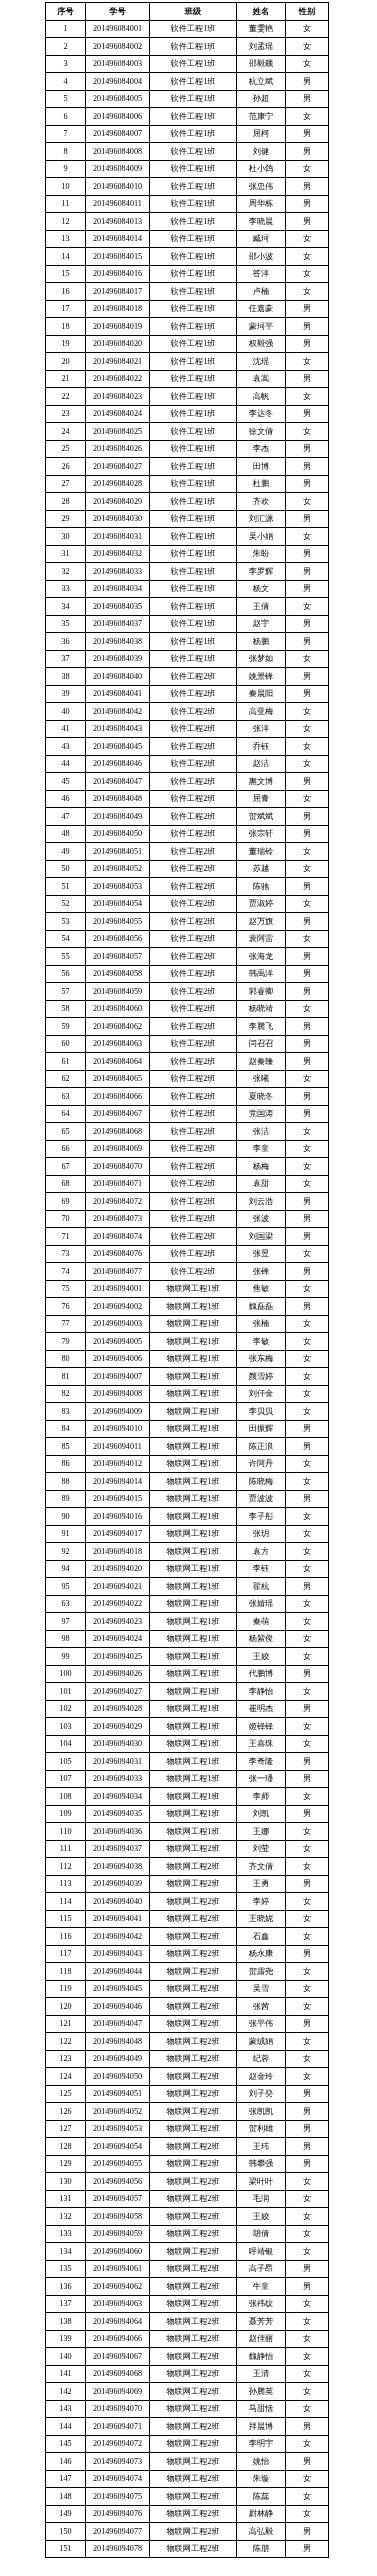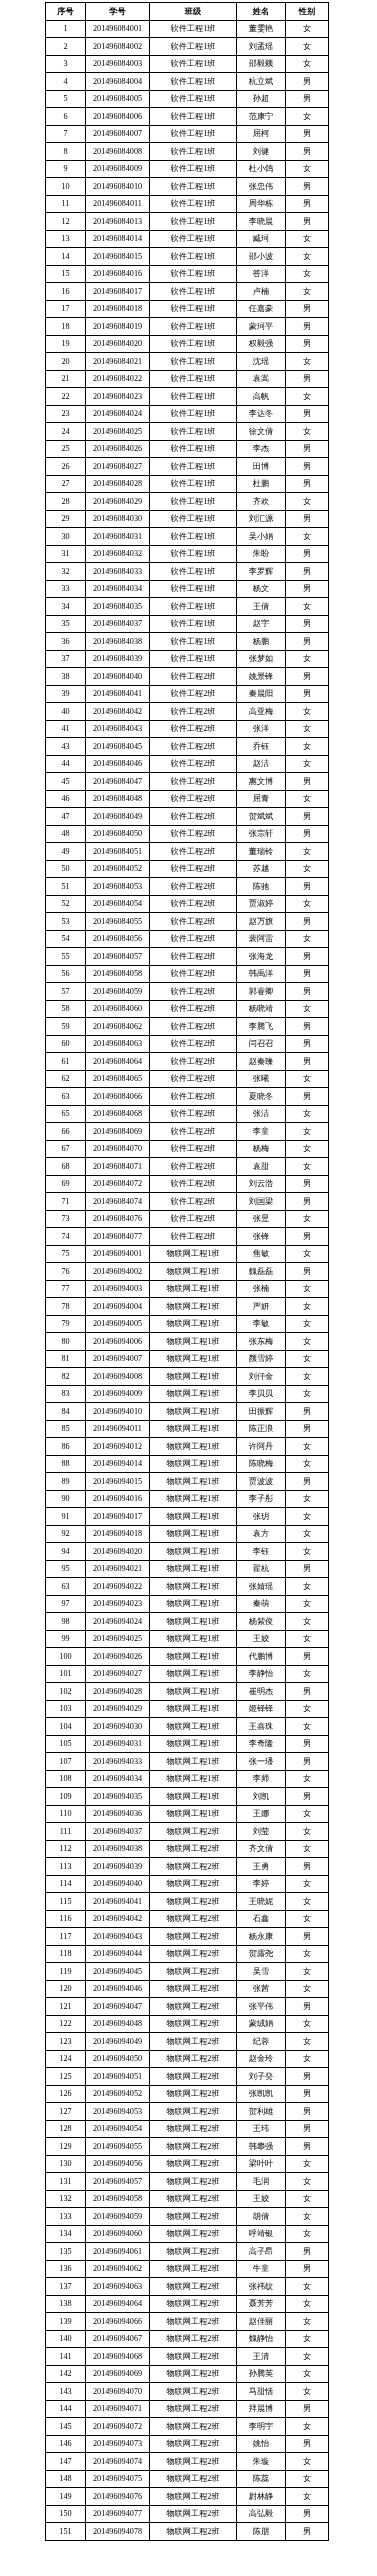--- a/index.html
+++ b/index.html
@@ -468,20 +468,27 @@
         <td>女</td>
       </tr>
       <tr>
         <td>63</td>
         <td>201496084066</td>
         <td>软件工程2班</td>
         <td>夏晓冬</td>
         <td>男</td>
       </tr>
       <tr>
+        <td>64</td>
+        <td>201496084067</td>
+        <td>软件工程2班</td>
+        <td>党国涛</td>
+        <td>男</td>
+      </tr>
+      <tr>
         <td>65</td>
         <td>201496084068</td>
         <td>软件工程2班</td>
         <td>张洁</td>
         <td>女</td>
       </tr>
       <tr>
         <td>66</td>
         <td>201496084069</td>
         <td>软件工程2班</td>
@@ -503,20 +510,27 @@
         <td>女</td>
       </tr>
       <tr>
         <td>69</td>
         <td>201496084072</td>
         <td>软件工程2班</td>
         <td>刘云浩</td>
         <td>男</td>
       </tr>
       <tr>
+        <td>70</td>
+        <td>201496084073</td>
+        <td>软件工程2班</td>
+        <td>张波</td>
+        <td>男</td>
+      </tr>
+      <tr>
         <td>71</td>
         <td>201496084074</td>
         <td>软件工程2班</td>
         <td>刘国梁</td>
         <td>男</td>
       </tr>
       <tr>
         <td>73</td>
         <td>201496084076</td>
         <td>软件工程2班</td>
@@ -542,27 +556,20 @@
         <td>201496094002</td>
         <td>物联网工程1班</td>
         <td>魏磊磊</td>
         <td>男</td>
       </tr>
       <tr>
         <td>77</td>
         <td>201496094003</td>
         <td>物联网工程1班</td>
         <td>张楠</td>
-        <td>女</td>
-      </tr>
-      <tr>
-        <td>78</td>
-        <td>201496094004</td>
-        <td>物联网工程1班</td>
-        <td>严妍</td>
         <td>女</td>
       </tr>
       <tr>
         <td>79</td>
         <td>201496094005</td>
         <td>物联网工程1班</td>
         <td>李敏</td>
         <td>女</td>
       </tr>
       <tr>

